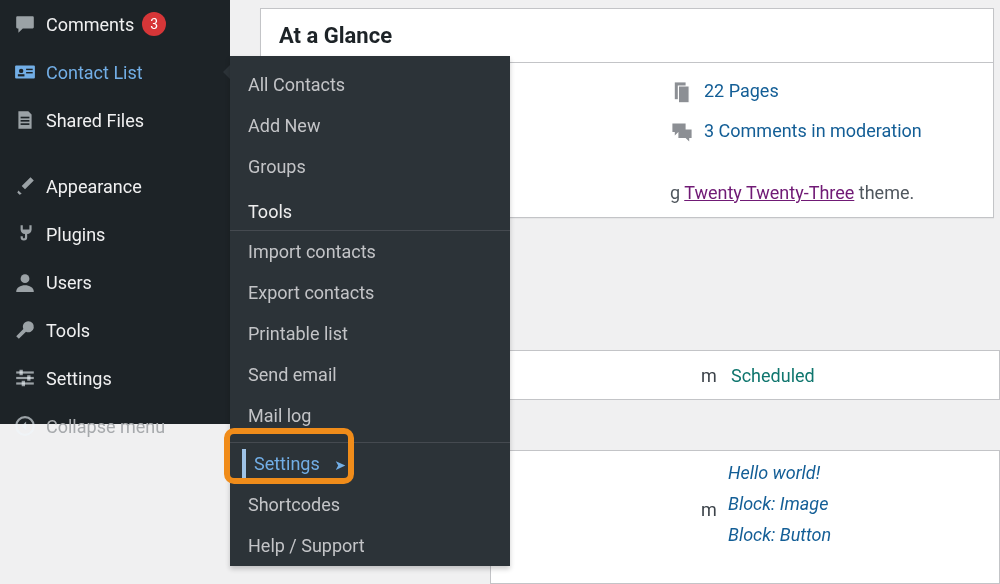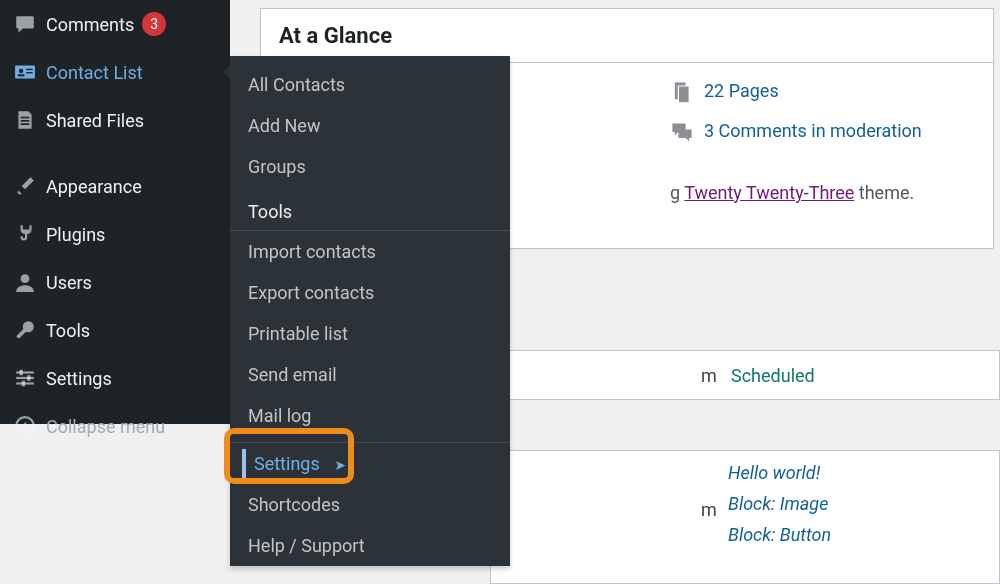--- a/index.html
+++ b/index.html
@@ -52,21 +52,21 @@
   }
   .arrow-right { margin-left: 10px; font-size: 14px; }
 
   .main {
     position: absolute; left: 230px; top: 0; right: 0; bottom: 0;
     background: #f0f0f1; padding-top: 0;
   }
   .card {
     position: absolute; left: 30px; top: 8px; right: 6px;
     background: #fff; border: 1px solid #c3c4c7; box-shadow: 0 1px 1px rgba(0,0,0,.04);
-    height: 241px;
+    height: 210px;
   }
   .card-header {
     padding: 14px 18px; font-size: 22px; font-weight: 700; color: #1d2327;
     border-bottom: 1px solid #c3c4c7;
   }
   .glance { position: absolute; left: 440px; top: 80px; }
   .glance-row { display: flex; align-items: flex-start; margin-bottom: 16px; font-size: 18px; }
   .glance-row .icon { color: #8c8f94; margin-right: 10px; }
   .glance-row a { color: #135e96; text-decoration: none; }
   .theme-line { position: absolute; left: 440px; top: 182px; font-size: 18px; color: #50575e; }

